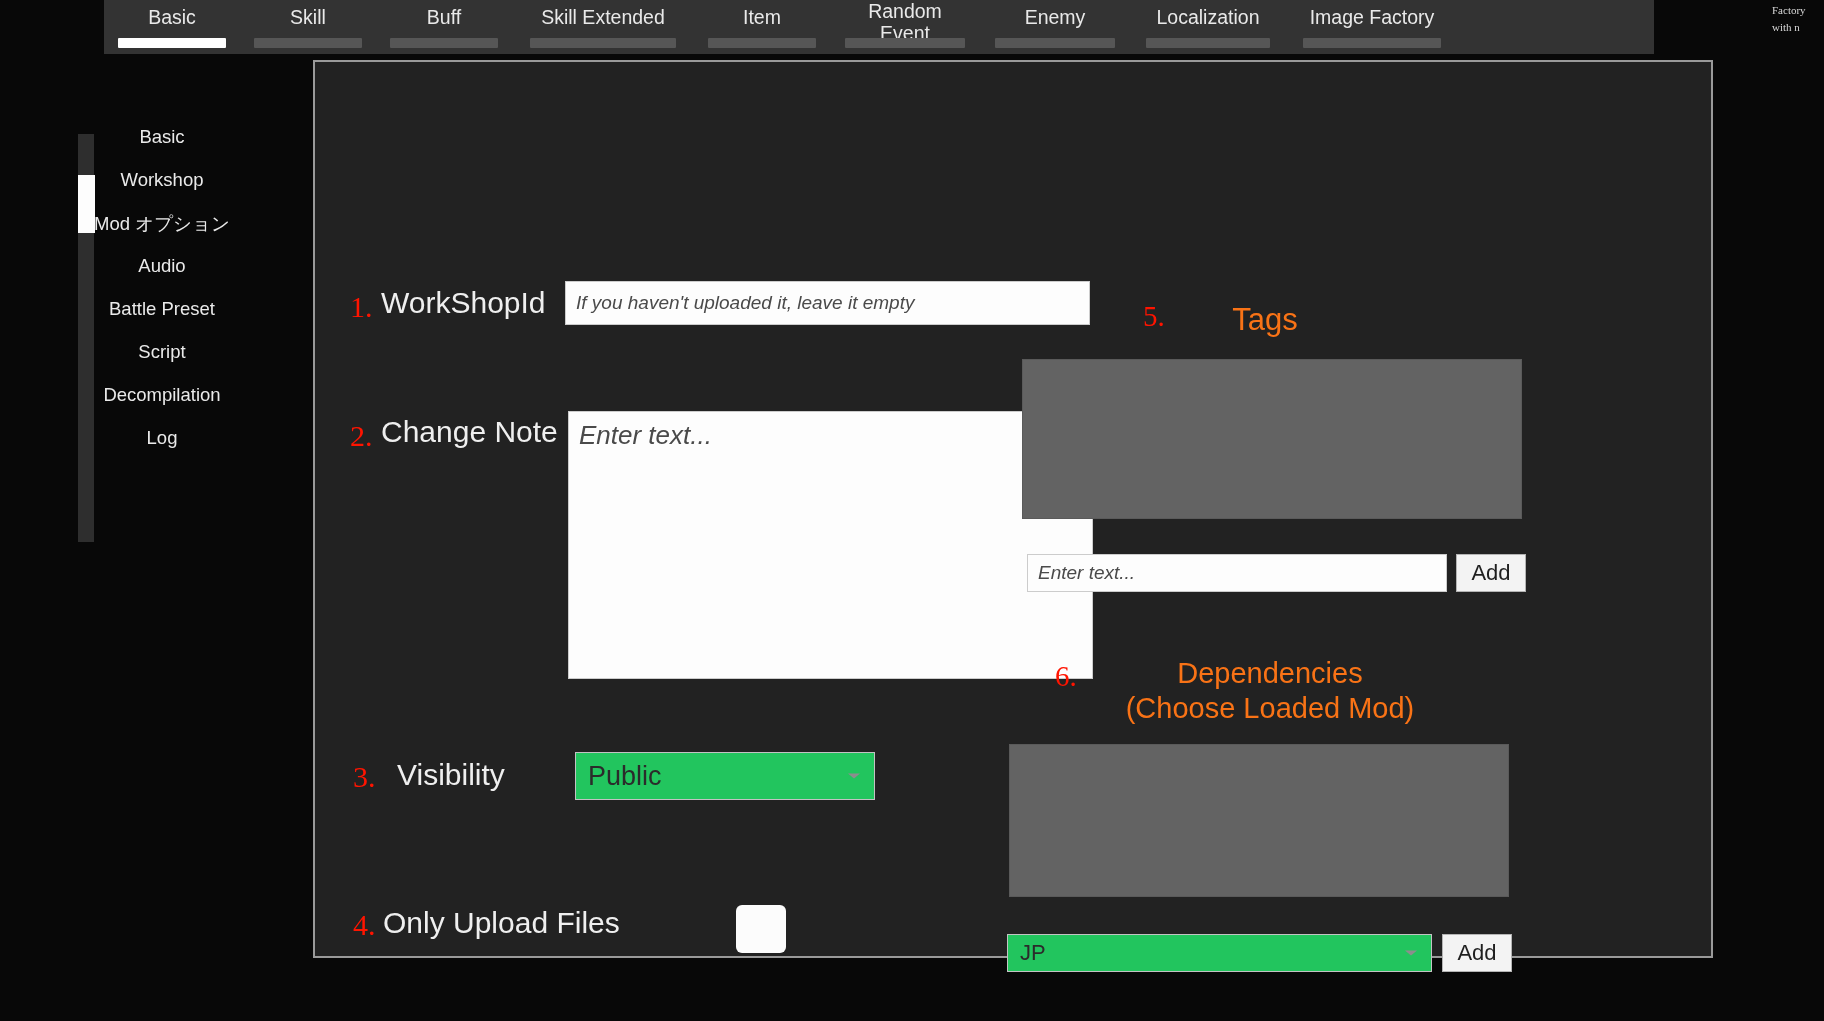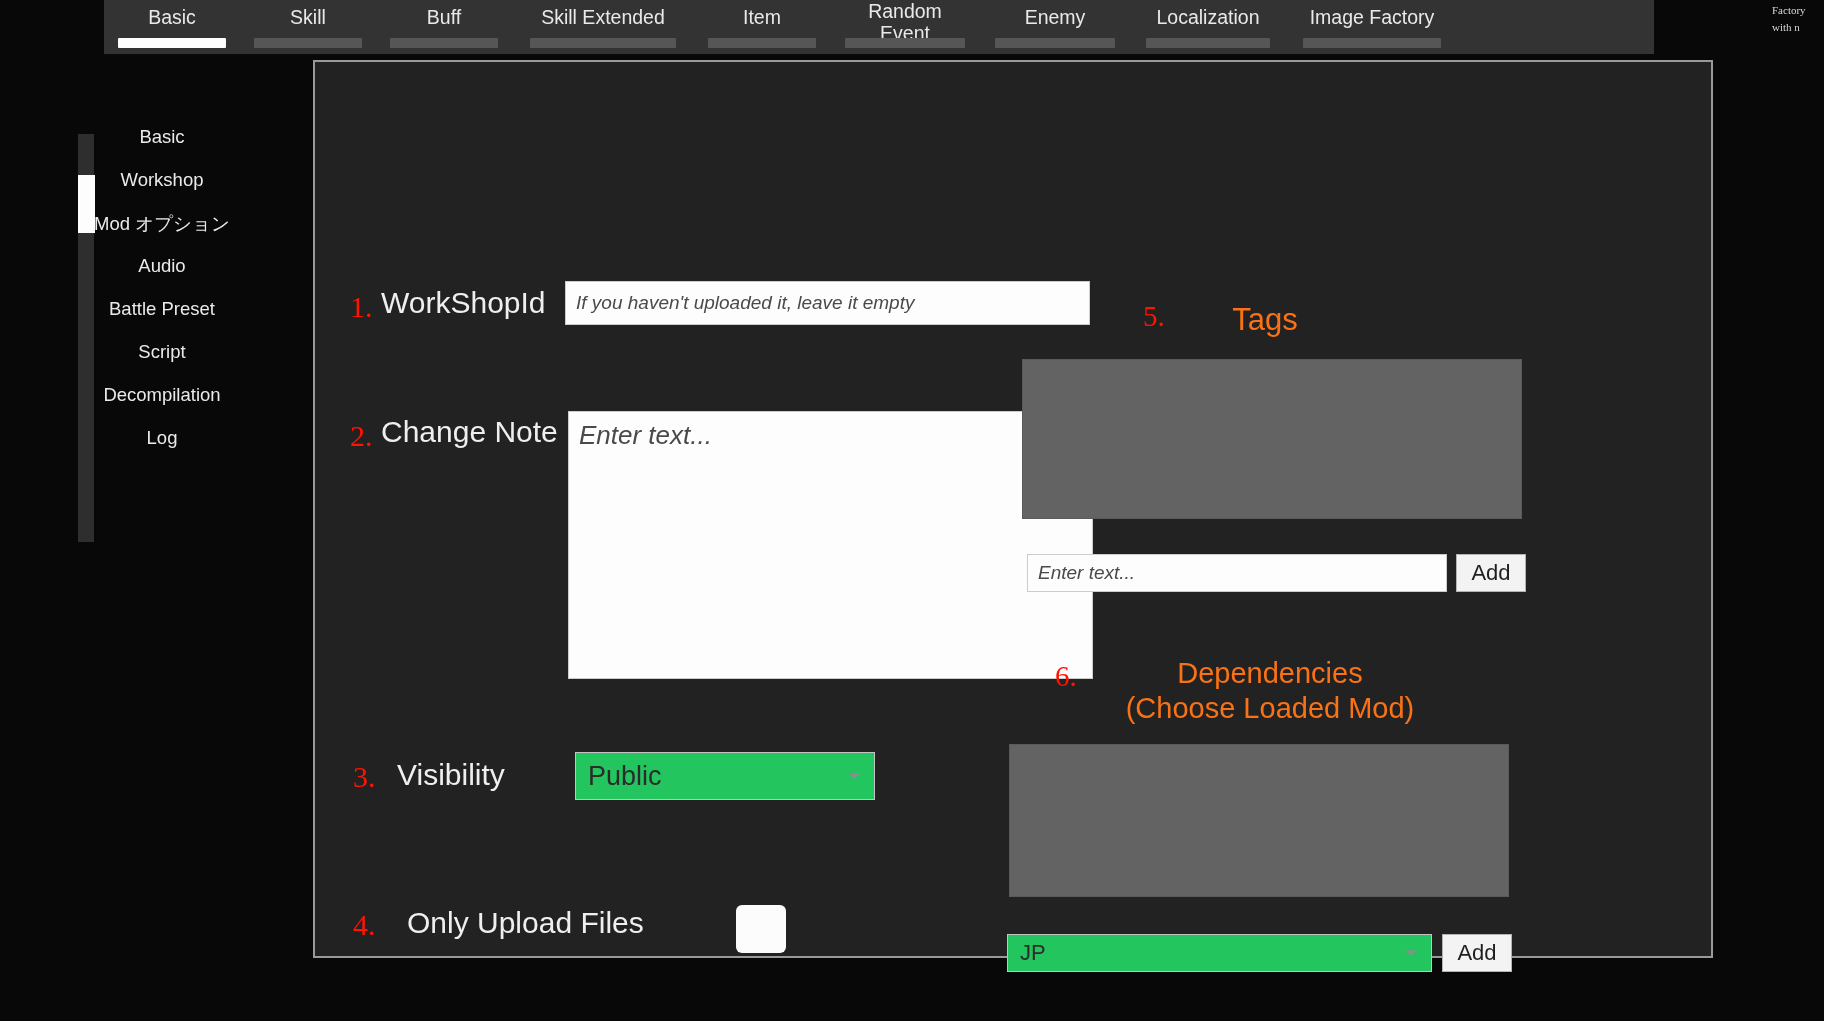--- a/index.html
+++ b/index.html
@@ -223,21 +223,21 @@
     </div>
 
     <span class="num" style="left:38px;  top:698px;">3.</span>
     <span class="flabel" style="left:82px;  top:696px;">Visibility</span>
     <div class="selbox" style="left:260px; top:690px; width:300px; height:48px;">
       <span>Public</span>
       <span class="chev"></span>
     </div>
 
     <span class="num" style="left:38px;  top:846px;">4.</span>
-    <span class="flabel" style="left:92px;  top:844px;">Only Upload Files</span>
+    <span class="flabel" style="left:68px;  top:844px;">Only Upload Files</span>
     <div class="chkbox" style="left:421px; top:843px; width:50px; height:48px;"></div>
 
     <span class="num" style="left:828px; top:238px; font-size:29px;">5.</span>
     <span class="secthead" style="left:760px; top:240px; width:380px;">Tags</span>
     <div class="listbox" style="left:707px; top:297px; width:500px; height:160px;"></div>
     <div class="txtinput" style="left:712px; top:492px; width:420px; height:38px;">
       <span>Enter text...</span>
     </div>
     <div class="addbtn" style="left:1141px; top:492px; width:70px; height:38px;">
       <span>Add</span>

